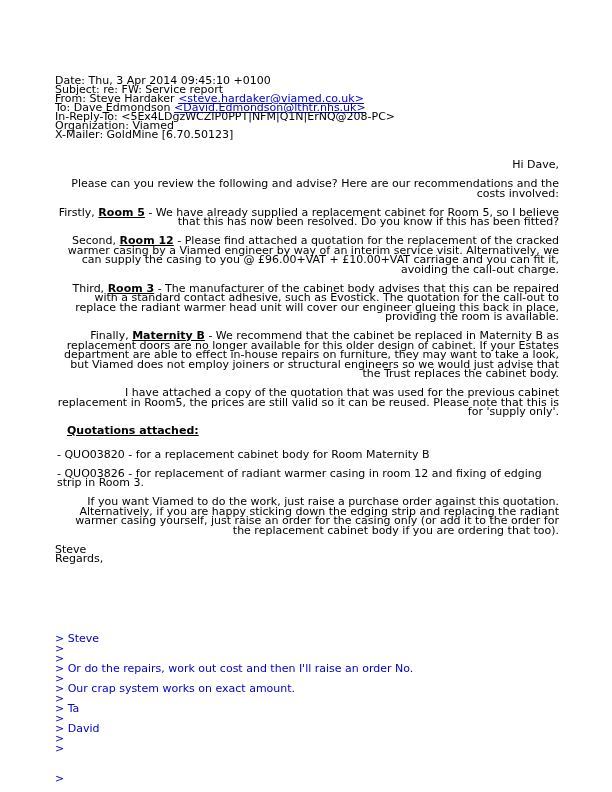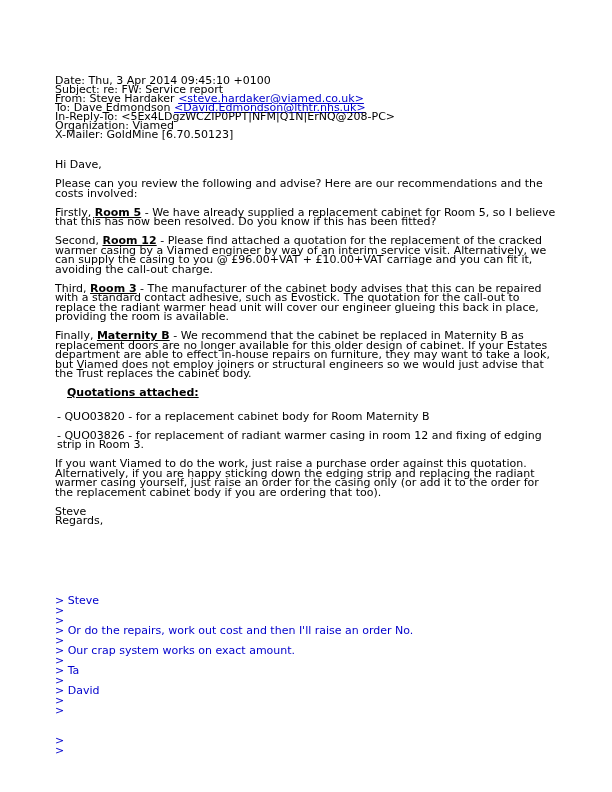--- a/index.html
+++ b/index.html
@@ -26,21 +26,21 @@
     top: 76px;
     width: 504px;
   }
   .headers { margin: 0 0 21px 0; }
   .hline { line-height: 9px; white-space: nowrap; }
   .email-link {
     color: var(--link_blue, #0000cc);
     text-decoration: underline;
     cursor: pointer;
   }
-  .para { margin: 0 0 9.5px 0; }
+  .para { margin: 0 0 9.5px 0; text-align: right; }
   .bu { font-weight: bold; text-decoration: underline; }
   .heading {
     font-weight: bold;
     text-decoration: underline;
     margin: 8px 0 14px 12px;
   }
   .bullet { margin: 0 0 9.5px 0; padding-left: 2px; }
   .sig { line-height: 9.5px; }
   .quote {
     margin-top: 70px;
@@ -73,20 +73,21 @@
     <div class="para">Please can you review the following and advise? Here are our recommendations and the costs involved:</div>
 
     <div class="para"><span>Firstly, </span><span class="bu">Room 5</span><span> - We have already supplied a replacement cabinet for Room 5, so I believe that this has now been resolved. Do you know if this has been fitted?</span></div>
 
     <div class="para"><span>Second, </span><span class="bu">Room 12</span><span> - Please find attached a quotation for the replacement of the cracked warmer casing by a Viamed engineer by way of an interim service visit. Alternatively, we can supply the casing to you @ £96.00+VAT + £10.00+VAT carriage and you can fit it, avoiding the call-out charge.</span></div>
 
     <div class="para"><span>Third, </span><span class="bu">Room 3</span><span> - The manufacturer of the cabinet body advises that this can be repaired with a standard contact adhesive, such as Evostick. The quotation for the call-out to replace the radiant warmer head unit will cover our engineer glueing this back in place, providing the room is available.</span></div>
 
     <div class="para"><span>Finally, </span><span class="bu">Maternity B</span><span> - We recommend that the cabinet be replaced in Maternity B as replacement doors are no longer available for this older design of cabinet. If your Estates department are able to effect in-house repairs on furniture, they may want to take a look, but Viamed does not employ joiners or structural engineers so we would just advise that the Trust replaces the cabinet body.</span></div>
 
+    <div class="para">I have attached a copy of the quotation that was used for the previous cabinet replacement in Room5, the prices are still valid so it can be reused. Please note that this is for 'supply only'.</div>
 
     <div class="heading">Quotations attached:</div>
 
     <div class="bullet">- QUO03820 - for a replacement cabinet body for Room Maternity B</div>
     <div class="bullet">- QUO03826 - for replacement of radiant warmer casing in room 12 and fixing of edging strip in Room 3.</div>
 
     <div class="para">If you want Viamed to do the work, just raise a purchase order against this quotation. Alternatively, if you are happy sticking down the edging strip and replacing the radiant warmer casing yourself, just raise an order for the casing only (or add it to the order for the replacement cabinet body if you are ordering that too).</div>
 
     <div class="sig">Steve</div>
     <div class="sig">Regards,</div>

